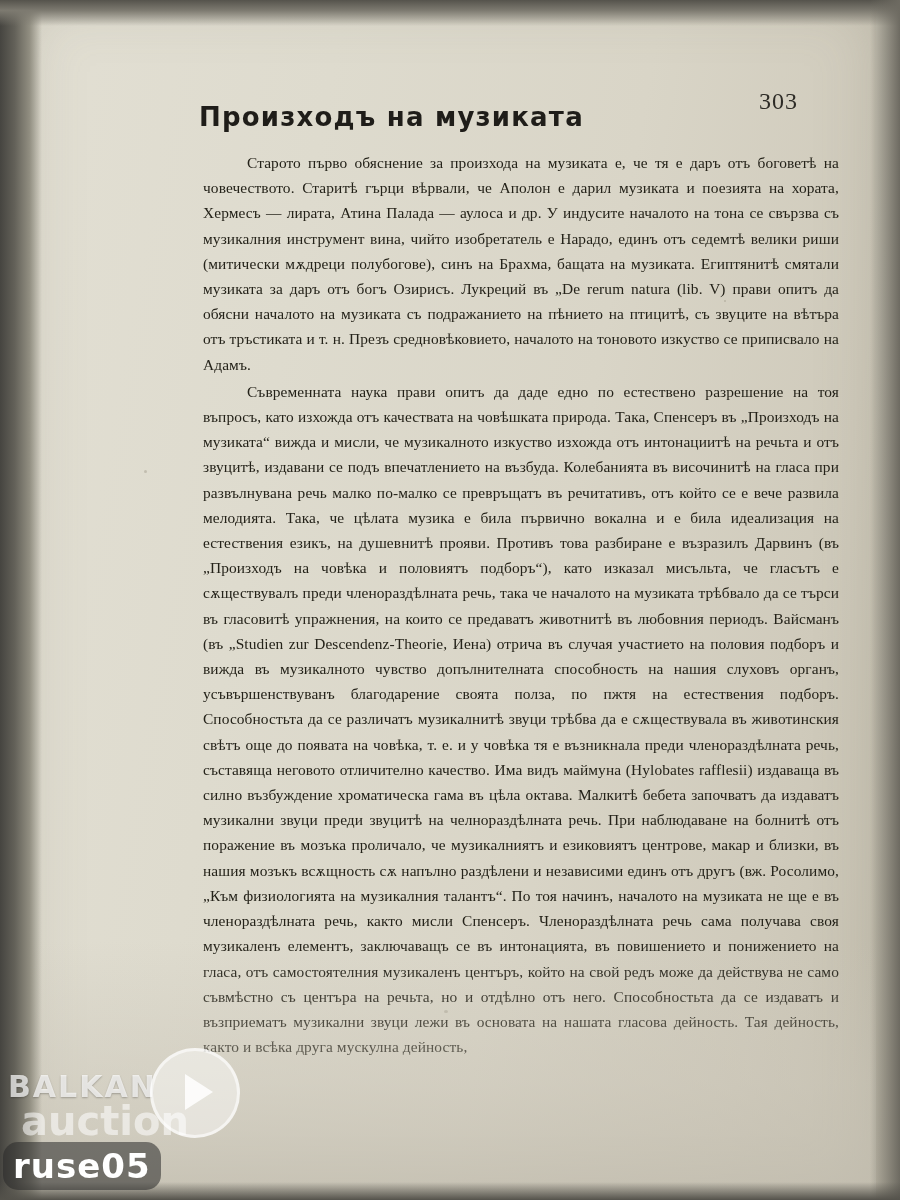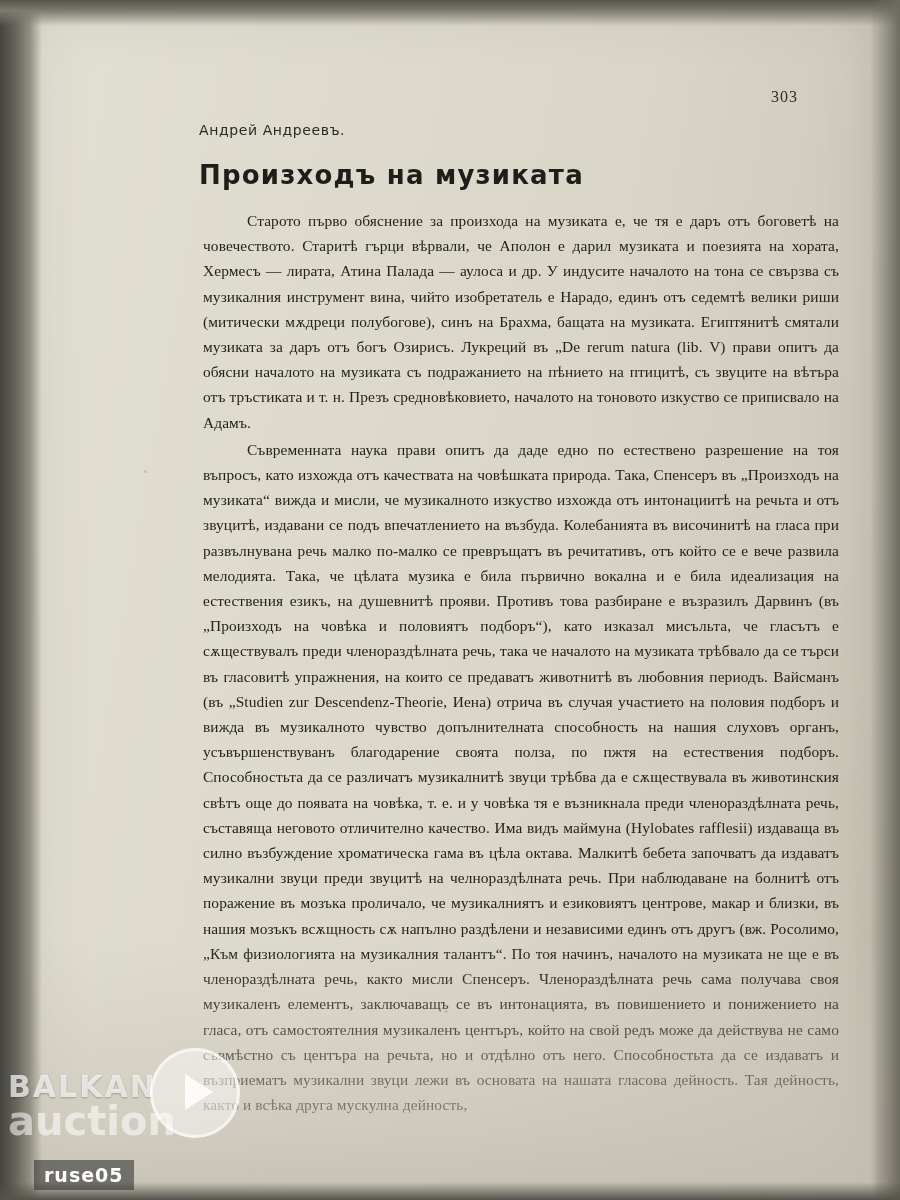--- a/index.html
+++ b/index.html
@@ -61,21 +61,21 @@
   .content {
     position: absolute;
     left: 175px;
     top: 80px;
     width: 640px;
   }
   .folio {
     position: absolute;
     right: 78px;
     top: 88px;
-    font-size: 16px;
+    font-size: 24px;
     color: #2d2b26;
     letter-spacing: 1px;
     font-family: "Liberation Serif", serif;
   }
   .author {
     font-family: "DejaVu Sans", sans-serif;
     font-size: 14px;
     letter-spacing: 0.6px;
     color: #2b2924;
     margin: 42px 0 0 0;
@@ -126,20 +126,21 @@
     text-shadow: 0 1px 2px rgba(0,0,0,0.25);
     line-height: 34px;
   }
   .wm-sub {
     font-family: "DejaVu Sans", sans-serif;
     font-size: 40px;
     font-weight: bold;
     color: rgba(255,255,255,0.55);
     line-height: 42px;
     margin-top: -4px;
+    margin-left: 13px;
   }
   .play {
     position: absolute;
     left: 150px;
     bottom: 62px;
     width: 84px;
     height: 84px;
     border-radius: 50%;
     background: rgba(255,255,255,0.45);
     border: 3px solid rgba(255,255,255,0.6);
@@ -148,46 +149,46 @@
     content: "";
     position: absolute;
     left: 32px;
     top: 23px;
     border-left: 28px solid rgba(255,255,255,0.85);
     border-top: 18px solid transparent;
     border-bottom: 18px solid transparent;
   }
   .wm-bar {
     position: absolute;
-    left: 34px;
+    left: 3px;
     bottom: 10px;
     padding: 4px 10px;
     background: rgba(40,40,40,0.55);
     color: #ffffff;
     font-family: "DejaVu Sans", sans-serif;
-    font-size: 19px;
+    font-size: 34px;
     font-weight: bold;
     letter-spacing: 1px;
+    border-radius: 15px;
   }
   .speck {
     position: absolute;
     background: rgba(120,112,92,0.28);
     border-radius: 50%;
   }
 </style>
 </head>
 <body>
 
 <div class="scan">
   <div class="page">
 
     <div class="folio">303</div>
 
     <div class="content">
-      <div class="author">Андрей Андреевъ.</div>
       <h1 class="title">Произходъ на музиката</h1>
       <div class="body-text">
         <p>Старото първо обяснение за произхода на музиката е, че тя е даръ отъ боговетѣ на човечеството. Старитѣ гърци вѣрвали, че Аполон е дарил музиката и поезията на хората, Хермесъ — лирата, Атина Палада — аулоса и др. У индусите началото на тона се свързва съ музикалния инструмент вина, чийто изобретатель е Нарадо, единъ отъ седемтѣ велики риши (митически мѫдреци полубогове), синъ на Брахма, бащата на музиката. Египтянитѣ смятали музиката за даръ отъ богъ Озирисъ. Лукреций въ „De rerum natura (lib. V) прави опитъ да обясни началото на музиката съ подражанието на пѣнието на птицитѣ, съ звуците на вѣтъра отъ тръстиката и т. н. Презъ средновѣковието, началото на тоновото изкуство се приписвало на Адамъ.</p>
         <p>Съвременната наука прави опитъ да даде едно по естествено разрешение на тоя въпросъ, като изхожда отъ качествата на човѣшката природа. Така, Спенсеръ въ „Произходъ на музиката“ вижда и мисли, че музикалното изкуство изхожда отъ интонациитѣ на речьта и отъ звуцитѣ, издавани се подъ впечатлението на възбуда. Колебанията въ височинитѣ на гласа при развълнувана речь малко по-малко се превръщатъ въ речитативъ, отъ който се е вече развила мелодията. Така, че цѣлата музика е била първично вокална и е била идеализация на естествения езикъ, на душевнитѣ прояви. Противъ това разбиране е възразилъ Дарвинъ (въ „Произходъ на човѣка и половиятъ подборъ“), като изказал мисъльта, че гласътъ е сѫществувалъ преди членораздѣлната речь, така че началото на музиката трѣбвало да се търси въ гласовитѣ упражнения, на които се предаватъ животнитѣ въ любовния периодъ. Вайсманъ (въ „Studien zur Descendenz-Theorie, Иена) отрича въ случая участието на половия подборъ и вижда въ музикалното чувство допълнителната способность на нашия слуховъ органъ, усъвършенствуванъ благодарение своята полза, по пжтя на естествения подборъ. Способностьта да се различатъ музикалнитѣ звуци трѣбва да е сѫществувала въ животинския свѣтъ още до появата на човѣка, т. е. и у човѣка тя е възникнала преди членораздѣлната речь, съставяща неговото отличително качество. Има видъ маймуна (Hylobates rafflesii) издаваща въ силно възбуждение хроматическа гама въ цѣла октава. Малкитѣ бебета започватъ да издаватъ музикални звуци преди звуцитѣ на челнораздѣлната речь. При наблюдаване на болнитѣ отъ поражение въ мозъка проличало, че музикалниятъ и езиковиятъ центрове, макар и близки, въ нашия мозъкъ всѫщность сѫ напълно раздѣлени и независими единъ отъ другъ (вж. Росолимо, „Към физиологията на музикалния талантъ“. По тоя начинъ, началото на музиката не ще е въ членораздѣлната речь, както мисли Спенсеръ. Членораздѣлната речь сама получава своя музикаленъ елементъ, заключаващъ се въ интонацията, въ повишението и понижението на гласа, отъ самостоятелния музикаленъ центъръ, който на свой редъ може да действува не само съвмѣстно съ центъра на речьта, но и отдѣлно отъ него. Способностьта да се издаватъ и възприематъ музикални звуци лежи въ основата на нашата гласова дейность. Тая дейность, както и всѣка друга мускулна дейность,</p>
       </div>
     </div>
 
     <div class="speck" style="left:120px; top:470px; width:3px; height:3px;"></div>
     <div class="speck" style="left:700px; top:300px; width:2px; height:2px;"></div>
     <div class="speck" style="left:420px; top:1010px; width:4px; height:3px;"></div>

